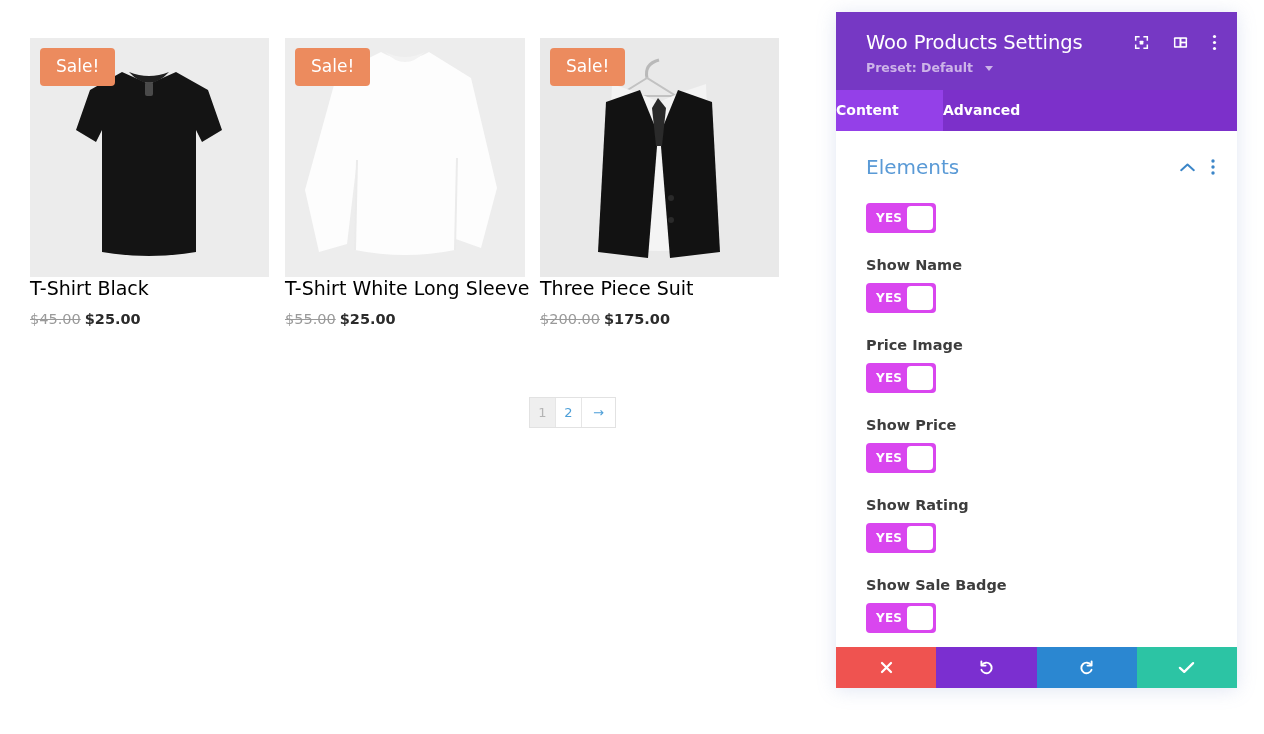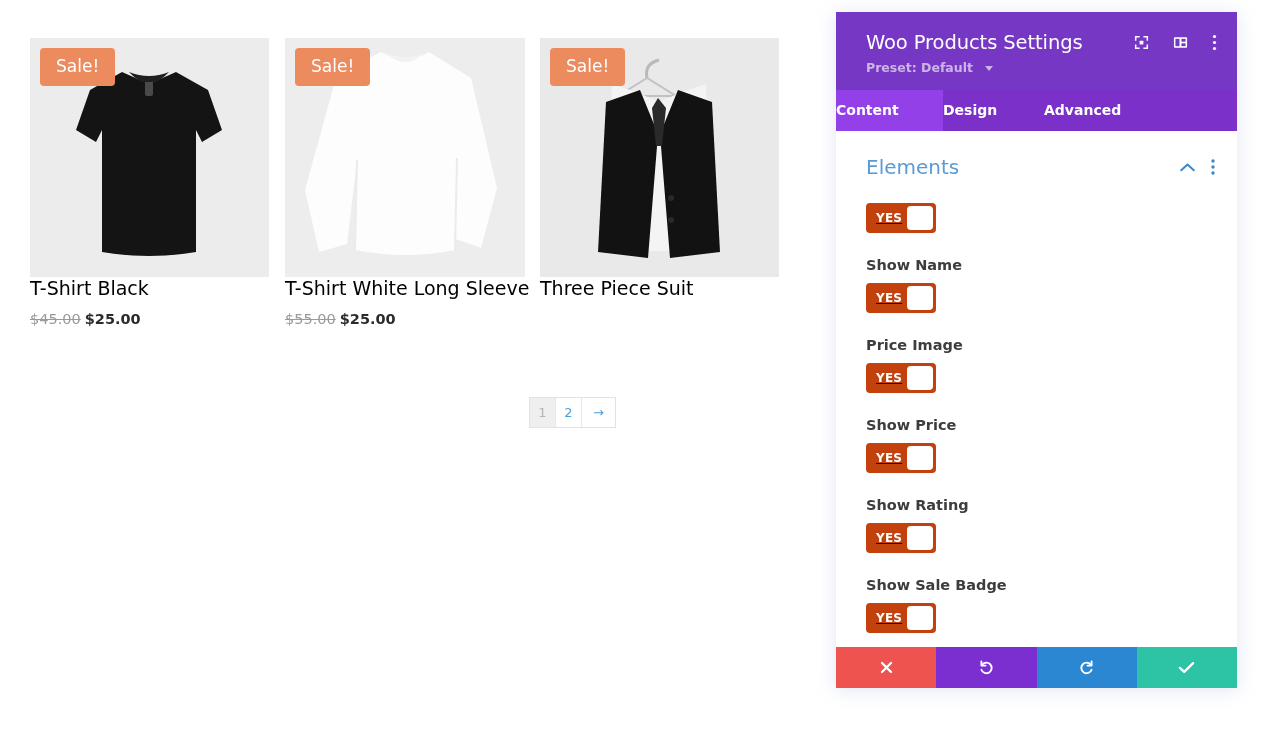--- a/index.html
+++ b/index.html
@@ -173,27 +173,26 @@
   .field:first-of-type { margin-top: 26px; }
   .field-label {
     font-size: 14.5px;
     color: #3d3d3d;
     font-weight: bold;
     font-family: "DejaVu Sans", sans-serif;
     margin-bottom: 10px;
   }
   .toggle {
     width: 70px; height: 30px;
-    background: #c2410c;
+    background: #d946ef;
     border-radius: 4px;
     display: flex; align-items: center;
     padding: 3px;
     cursor: pointer;
     position: relative;
-    text-decoration: underline;
   }
   .toggle .lbl {
     color: #ffffff;
     font-size: 12px;
     font-weight: bold;
     font-family: "DejaVu Sans", sans-serif;
     margin-left: 7px;
     margin-right: 5px;
     letter-spacing: 0.2px;
   }
@@ -269,20 +268,23 @@
             <path d="M96 54 L119 64 L142 54 L166 46 L172 208 Q119 218 66 208 L72 46 Z" fill="#f4f4f4"></path>
             <path d="M100 52 L66 64 L58 214 L108 220 L118 96 Z" fill="#121212"></path>
             <path d="M138 52 L172 64 L180 214 L130 220 L120 96 Z" fill="#121212"></path>
             <path d="M118 60 L126 70 L122 108 L116 108 L112 70 Z" fill="#2a2a2a"></path>
             <circle cx="131" cy="160" r="3" fill="#2a2a2a"></circle>
             <circle cx="131" cy="182" r="3" fill="#2a2a2a"></circle>
           </svg>
           <span class="sale-badge">Sale!</span>
         </div>
         <div class="p-title">Three Piece Suit</div>
+        <div class="p-price">
+          <span class="p-old">$200.00</span><span class="p-new">$175.00</span>
+        </div>
       </div>
 
     </div>
   </div>
 
   <div class="pagination">
     <div class="pg active">1</div>
     <div class="pg">2</div>
     <div class="pg arrow">→</div>
   </div>
@@ -316,21 +318,20 @@
             <circle cx="2.5" cy="2.5" r="1.6" fill="#ffffff"></circle>
             <circle cx="2.5" cy="8.5" r="1.6" fill="#ffffff"></circle>
             <circle cx="2.5" cy="14.5" r="1.6" fill="#ffffff"></circle>
           </svg>
         </span>
       </div>
     </div>
 
     <div class="tabs">
       <div class="tab t1 active">Content</div>
-      <div class="tab t2">Design</div>
       <div class="tab t3">Advanced</div>
     </div>
 
     <div class="panel-body">
 
       <div class="section-head">
         <div class="section-title">Elements</div>
         <div class="sec-icons">
           <span class="sec-ico">
             <svg width="15" height="9" viewBox="0 0 15 9">

